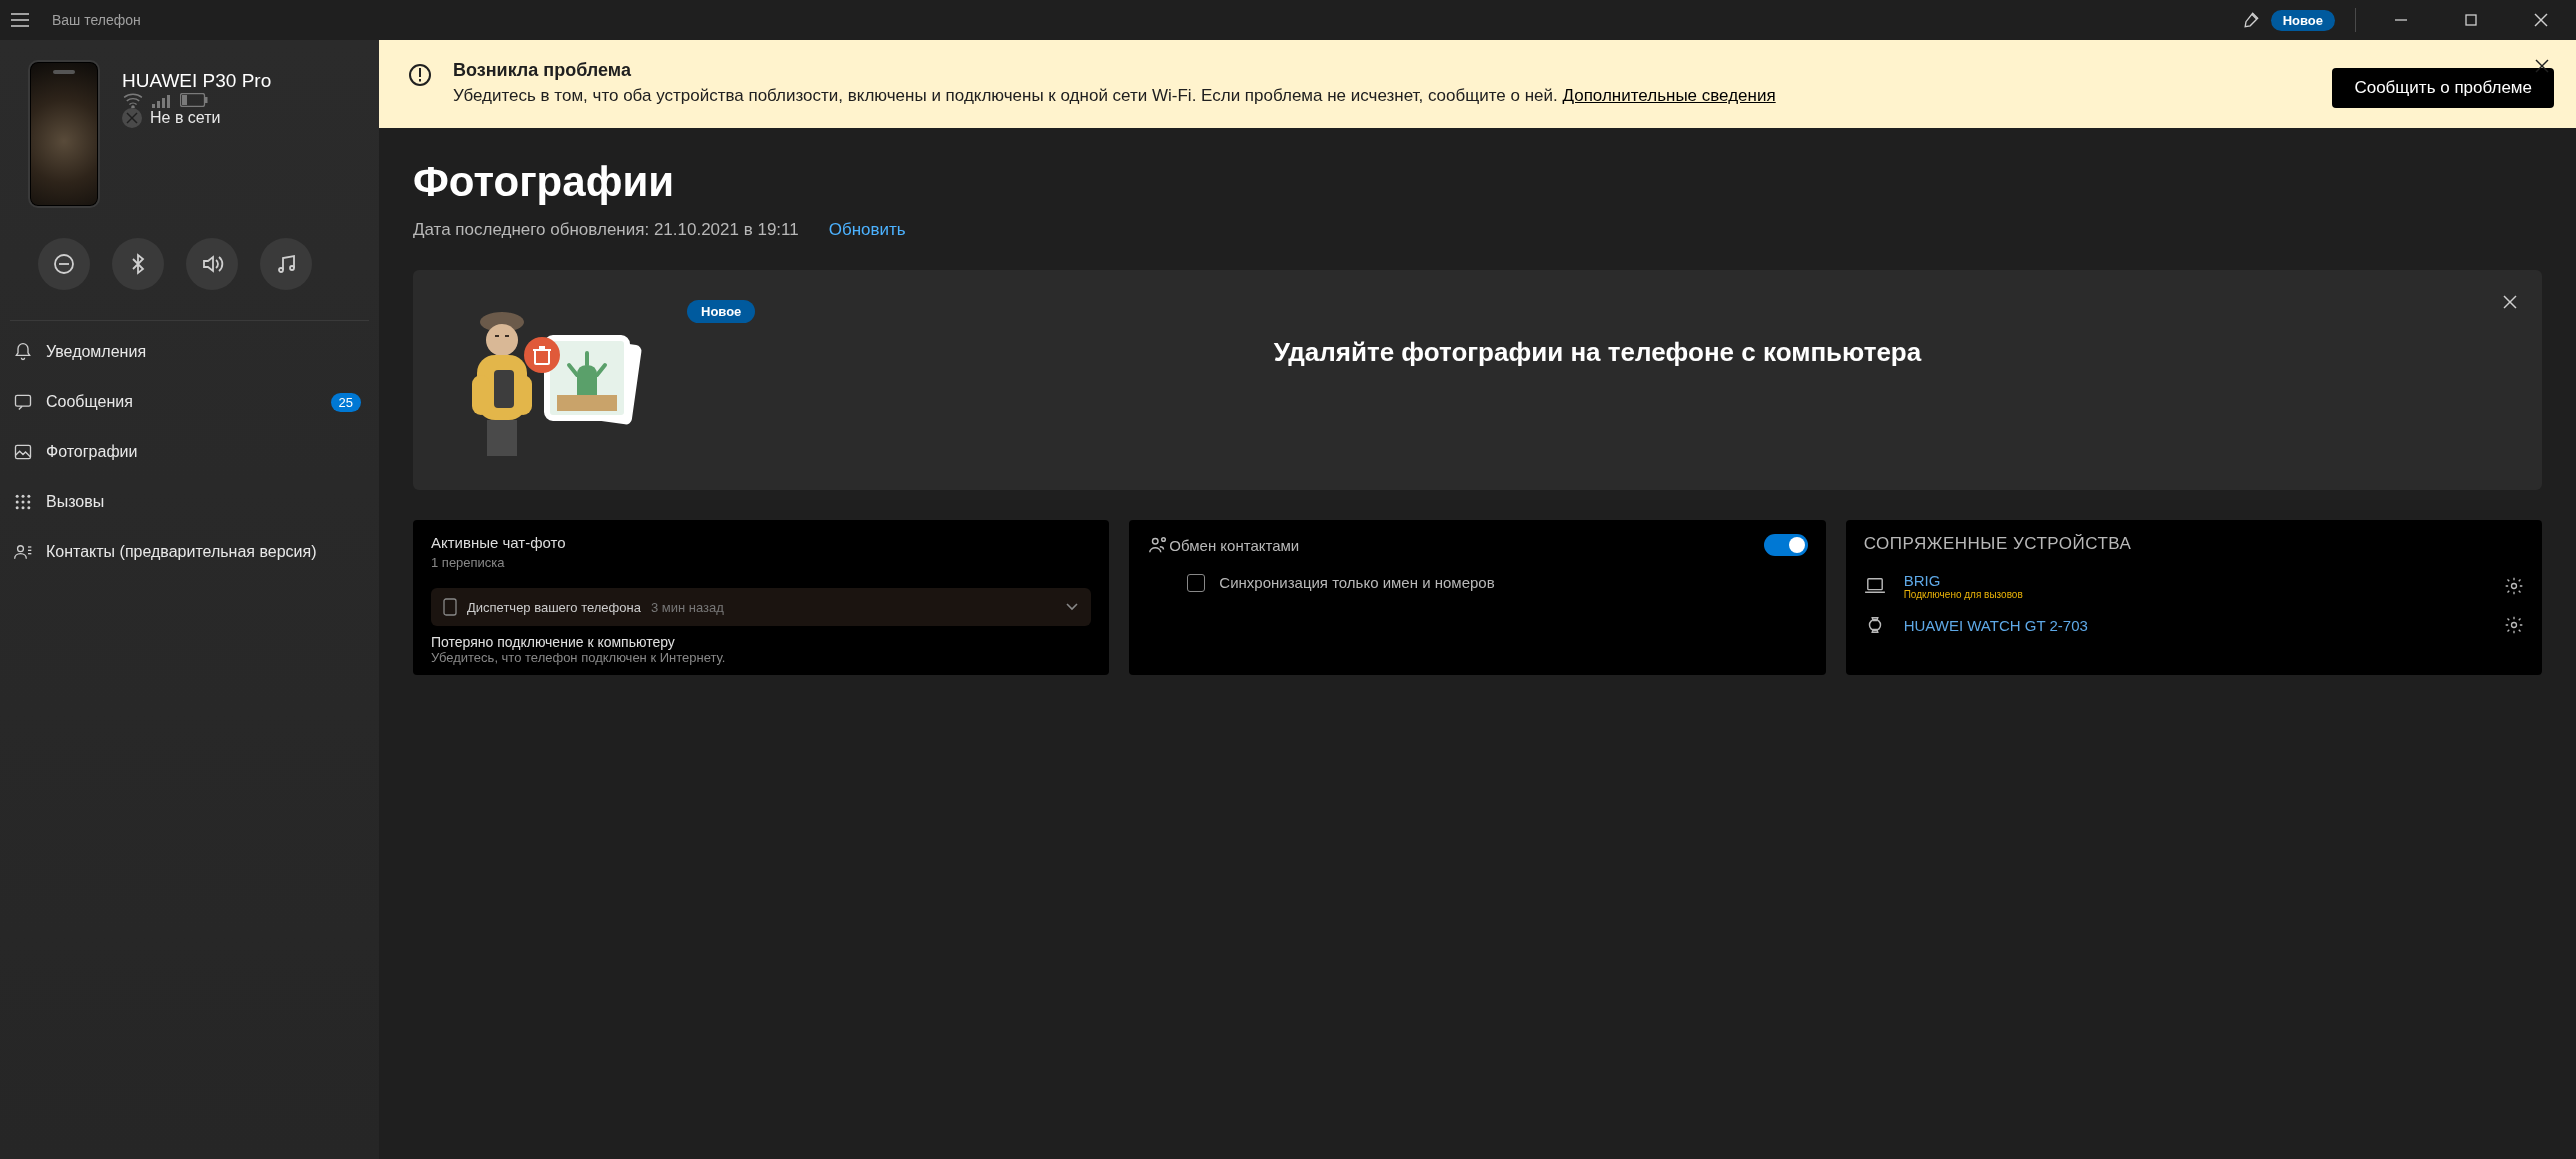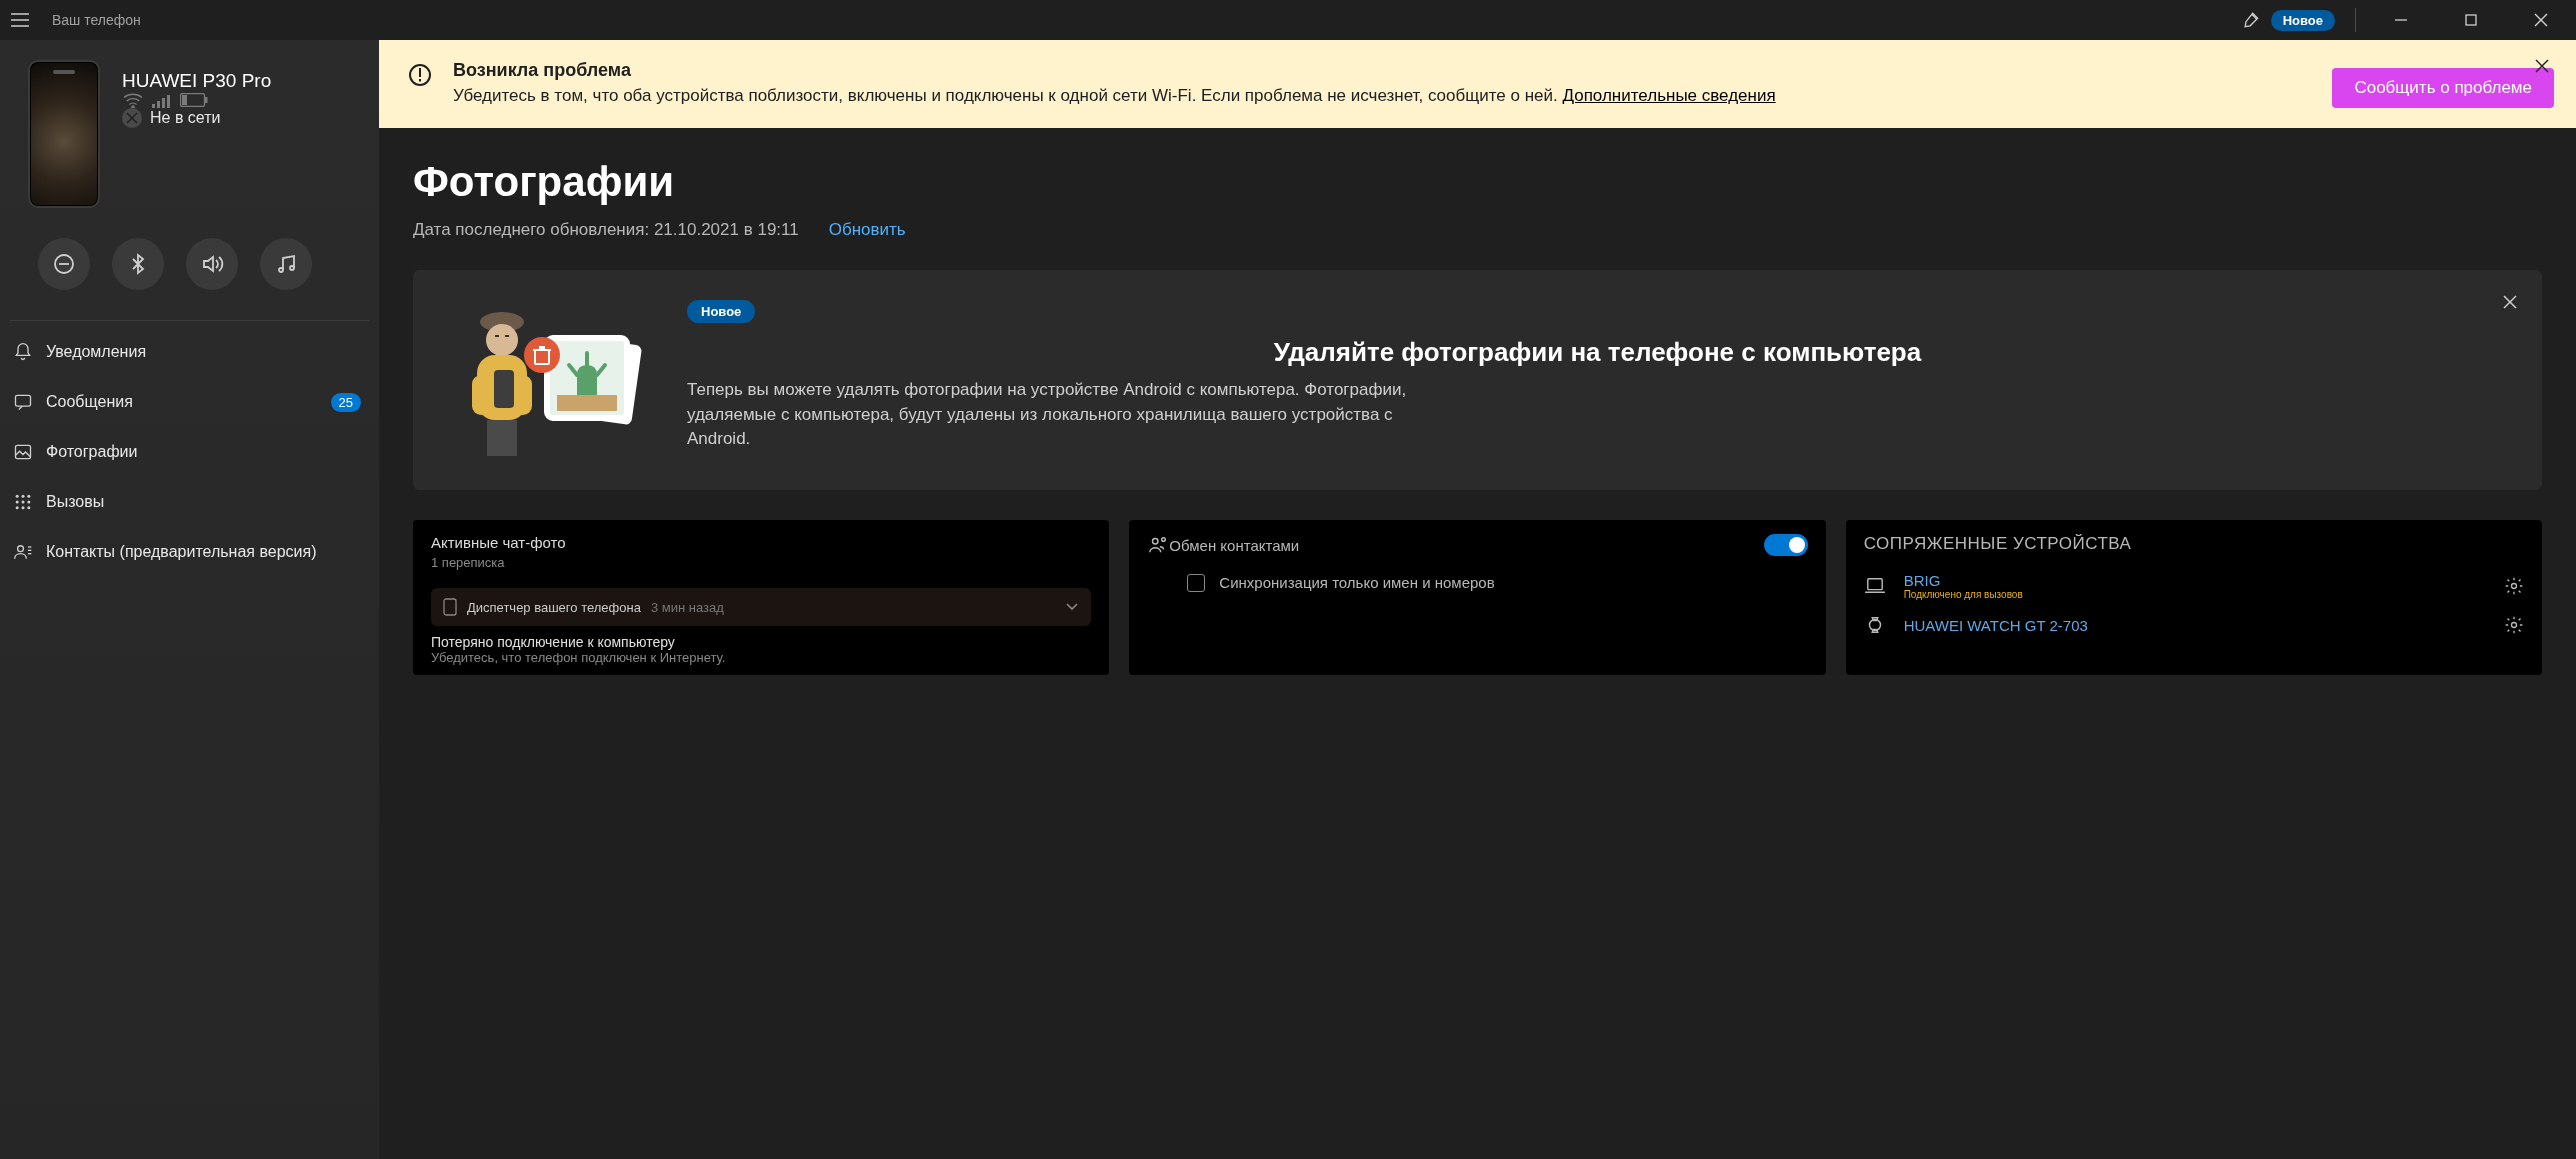--- a/index.html
+++ b/index.html
@@ -46,21 +46,21 @@
 
 .main { flex: 1; display: flex; flex-direction: column; background: #1f1f1f; min-width: 0; }
 
 
 .banner { background: #fff3cd; color: #202020; display: flex; align-items: flex-start; padding: 20px 22px 20px 30px; gap: 22px; position: relative; }
 .banner-icon { flex: none; width: 22px; height: 22px; border: 2px solid #202020; border-radius: 50%; display: flex; align-items: center; justify-content: center; margin-top: 4px; }
 .banner-center { flex: 1; }
 .banner-title { font-size: 18px; font-weight: 600; margin-bottom: 4px; }
 .banner-text { font-size: 17px; line-height: 1.35; color: #202020; }
 .banner-text a { color: #000; text-decoration: underline; }
-.banner-btn { background: #d946ef; color: #fff; font-size: 17px; padding: 10px 22px; border-radius: 4px; cursor: pointer; border: none; margin-top: 8px; }
+.banner-btn { background: #000000; color: #fff; font-size: 17px; padding: 10px 22px; border-radius: 4px; cursor: pointer; border: none; margin-top: 8px; }
 .banner-close { position: absolute; right: 22px; top: 14px; cursor: pointer; padding: 4px; }
 
 
 .content { padding: 30px 34px; overflow-y: auto; }
 .page-title { font-size: 42px; font-weight: 600; margin-bottom: 14px; }
 .meta-row { display: flex; align-items: center; gap: 30px; font-size: 17px; color: #b8b8b8; margin-bottom: 30px; }
 .refresh-link { color: #4cb2ff; cursor: pointer; }
 
 
 .promo-card { background: #2b2b2b; border-radius: 6px; padding: 30px 34px; display: flex; gap: 30px; position: relative; margin-bottom: 30px; }
@@ -326,21 +326,20 @@
 
               <circle cx="95" cy="55" r="18" fill="#e05a3a"></circle>
               <rect x="88" y="50" width="14" height="14" rx="1" fill="none" stroke="#fff" stroke-width="2"></rect>
               <line x1="86" y1="50" x2="104" y2="50" stroke="#fff" stroke-width="2"></line>
               <rect x="92" y="46" width="6" height="3" fill="#fff"></rect>
             </svg>
           </div>
           <div class="promo-body">
             <span class="promo-badge">Новое</span>
             <div class="promo-title">Удаляйте фотографии на телефоне с компьютера</div>
-            <div class="promo-text">Теперь вы можете удалять фотографии на устройстве Android с компьютера. Фотографии, удаляемые с компьютера, будут удалены из локального хранилища вашего устройства с Android.</div>
           </div>
           <div class="promo-close">
             <svg class="x-icon" viewBox="0 0 16 16" style="color:#cfcfcf">
                 <line x1="2" y1="2" x2="14" y2="14"></line>
                 <line x1="14" y1="2" x2="2" y2="14"></line>
               </svg>
           </div>
         </div>
 
         <div class="tiles">

